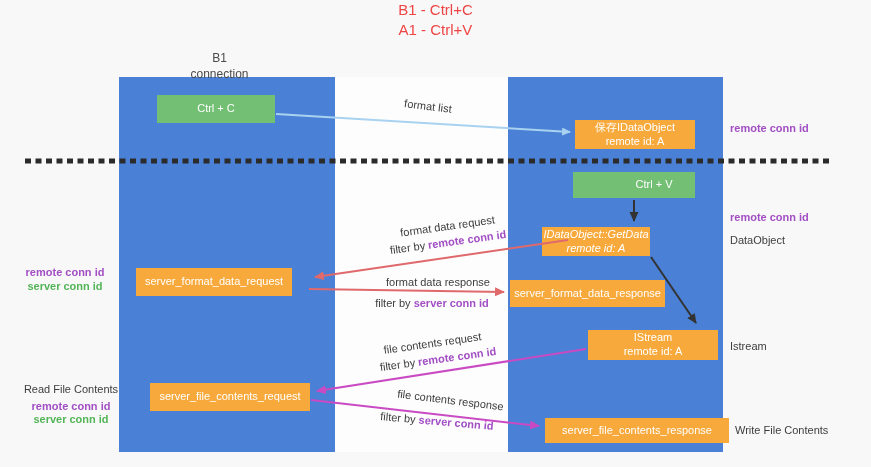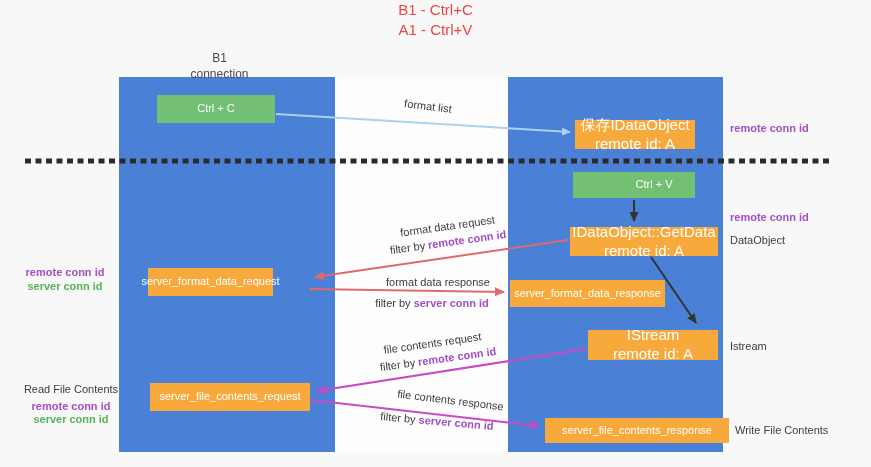--- a/index.html
+++ b/index.html
@@ -18,21 +18,21 @@
   .column.left  { left:119px; width:216px; }
   .column.right { left:508px; width:215px; }
   .lane-gap { position:absolute; left:335px; top:77px; width:173px; height:375px;
               background:#fdfdfd; z-index:0; }
 
   .node { position:absolute; display:flex; flex-direction:column; align-items:center;
           justify-content:center; color:#fff; font-size:11px; line-height:1.25;
           text-align:center; z-index:4; }
   .node.orange { background:#f7a93c; }
   .node.green  { background:#73bf74; }
-  .node.two-line { font-size:15px; }
+  .node.two-line { font-size:11px; }
 
   .side-label { position:absolute; font-size:11px; color:#3d3d3d; z-index:6; white-space:nowrap; }
   .side-label.center { text-align:center; }
   .purple { color:#a24fc4; font-weight:bold; }
   .greentx { color:#53b557; font-weight:bold; }
 
   .arrow-label { position:absolute; font-size:11px; color:#3d3d3d; text-align:center;
                  z-index:7; white-space:nowrap; }
   .arrow-label .fb { margin-right:3px; }
   .r-up   { transform:rotate(-8deg); }
@@ -66,26 +66,26 @@
 
   <div class="node orange two-line" style="left:575px; top:120px; width:120px; height:29px;">
     <div>保存IDataObject</div>
     <div>remote id: A</div>
   </div>
 
   <div class="node green" style="left:573px; top:172px; width:122px; height:26px;padding-left:40px;">
     <div>Ctrl + V</div>
   </div>
 
-  <div class="node orange two-line" style="left:570px; top:227px; width:148px; height:29px;">
+  <div class="node orange two-line" style="left:542px; top:227px; width:108px; height:29px;font-style:italic;">
     <div>IDataObject::GetData</div>
     <div>remote id: A</div>
   </div>
 
-  <div class="node orange" style="left:148px; top:268px; width:125px; height:28px;align-items:center;">
+  <div class="node orange" style="left:136px; top:268px; width:156px; height:28px;align-items:center;">
     <div>server_format_data_request</div>
   </div>
 
   <div class="node orange" style="left:510px; top:280px; width:155px; height:27px;">
     <div>server_format_data_response</div>
   </div>
 
   <div class="node orange two-line" style="left:588px; top:330px; width:130px; height:30px;">
     <div>IStream</div>
     <div>remote id: A</div>

